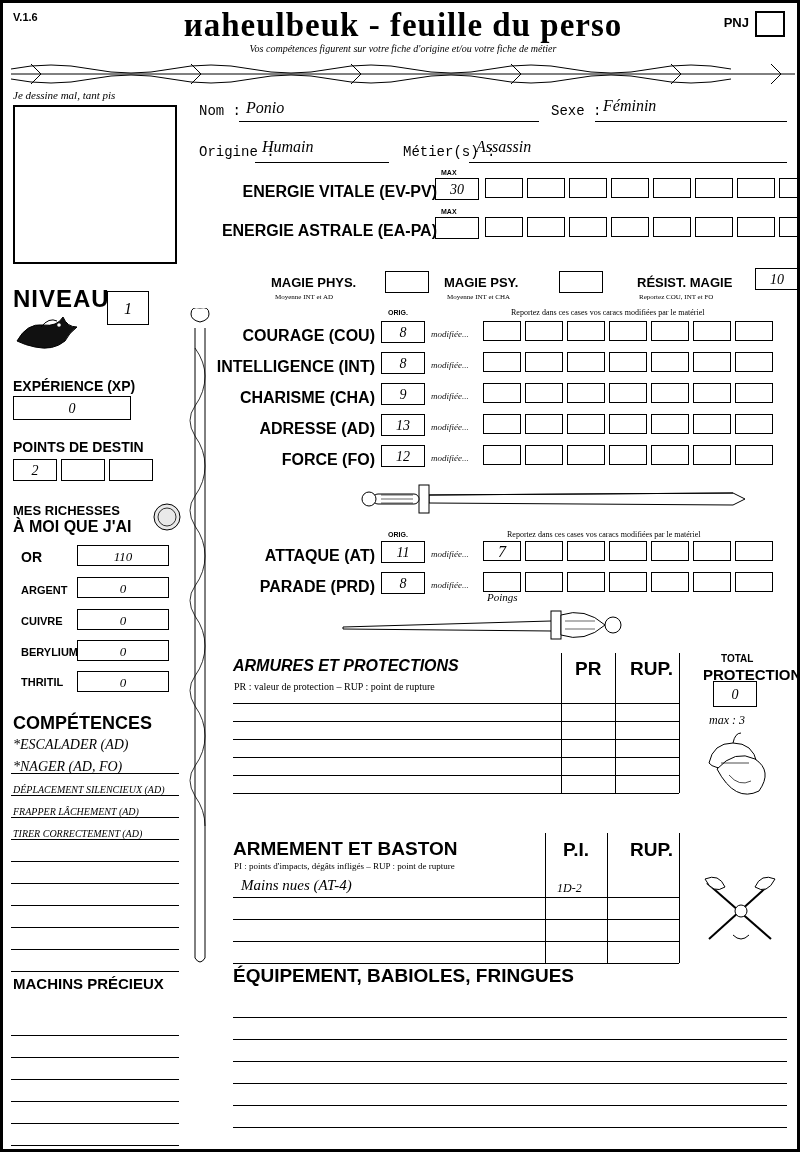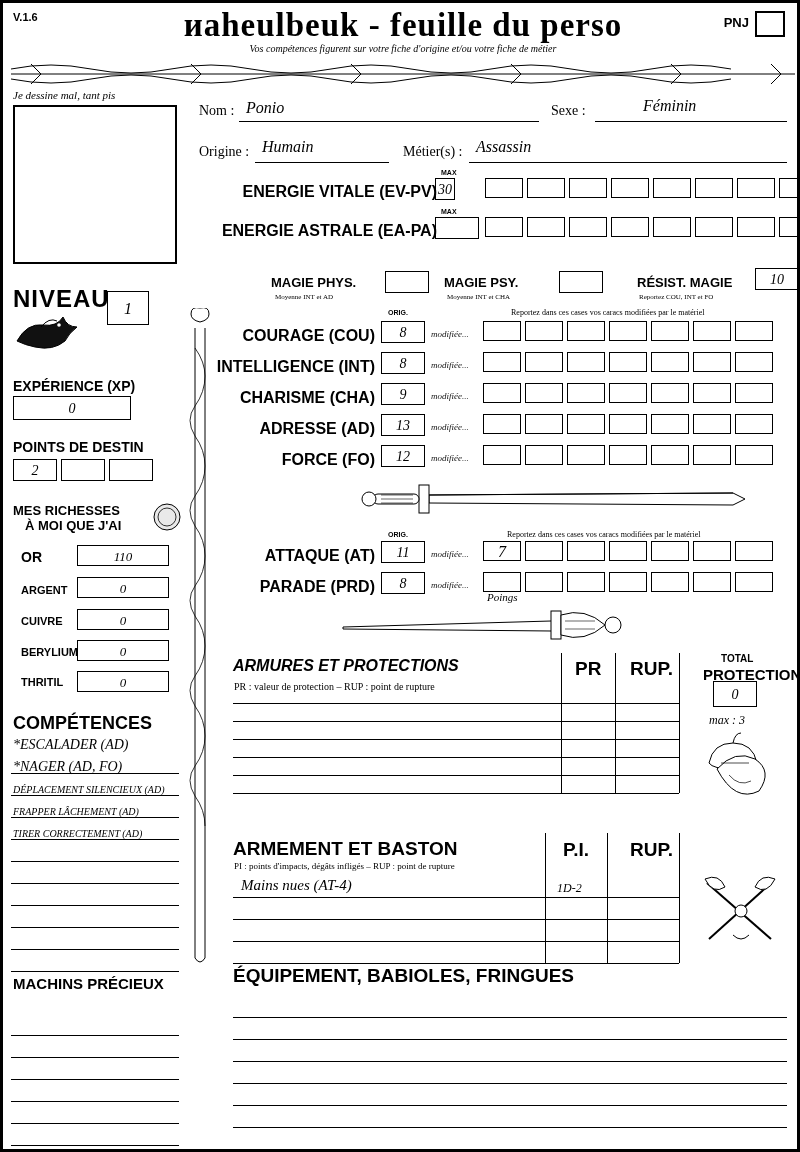--- a/index.html
+++ b/index.html
@@ -15,21 +15,21 @@
   #pnj-label{position:absolute;right:48px;top:12px;font-size:13px;font-weight:bold;}
   #pnj-box{position:absolute;right:12px;top:8px;width:26px;height:22px;border:2px solid #000;}
   #rule-band{position:absolute;left:8px;top:58px;width:784px;height:26px;}
 
   
   #draw-note{position:absolute;left:10px;top:86px;font-family:"Liberation Serif",serif;font-style:italic;font-size:11px;}
   #portrait{position:absolute;left:10px;top:102px;width:160px;height:155px;border:2px solid #000;}
 
   
   .field-line{position:absolute;border-bottom:1px solid #000;}
-  .fl-label{position:absolute;font-family:Liberation Serif, serif;font-size:14px;}
+  .fl-label{position:absolute;font-family:Liberation Mono, monospace;font-size:14px;}
   .fl-val{position:absolute;font-family:"Liberation Serif",serif;font-style:italic;font-size:16px;}
 
   
   .bx{box-sizing:border-box;border:1px solid #000;height:20px;display:inline-block;}
   .bxrow{position:absolute;display:flex;gap:4px;}
   .bxrow .bx{width:38px;}
 
   .statlabel{position:absolute;font-weight:bold;font-size:16px;text-align:right;}
   .valbox{position:absolute;box-sizing:border-box;border:1px solid #000;width:44px;height:22px;text-align:center;font-family:"Liberation Serif",serif;font-style:italic;font-size:14px;line-height:22px;}
   .modword{position:absolute;font-family:"Liberation Serif",serif;font-style:italic;font-size:9px;color:#111;}
@@ -77,33 +77,33 @@
 
   <div id="draw-note">Je dessine mal, tant pis</div>
   <div id="portrait"></div>
 
   <div class="fl-label" style="left:196px;top:100px;">Nom :</div>
   <div class="field-line" style="left:236px;top:118px;width:300px;"></div>
   <div class="fl-val" style="left:243px;top:96px;">Ponio</div>
 
   <div class="fl-label" style="left:548px;top:100px;">Sexe :</div>
   <div class="field-line" style="left:592px;top:118px;width:192px;"></div>
-  <div class="fl-val" style="left:600px;top:94px;margin-left:40px;">Féminin</div>
+  <div class="fl-val" style="left:600px;top:94px;">Féminin</div>
 
   <div class="fl-label" style="left:196px;top:141px;">Origine :</div>
   <div class="field-line" style="left:252px;top:159px;width:134px;"></div>
   <div class="fl-val" style="left:259px;top:135px;">Humain</div>
 
   <div class="fl-label" style="left:400px;top:141px;">Métier(s) :</div>
   <div class="field-line" style="left:466px;top:159px;width:318px;"></div>
   <div class="fl-val" style="left:473px;top:135px;">Assassin</div>
 
   <div class="tiny lbl" style="position:absolute;left:438px;top:166px;">MAX</div>
   <div class="statlabel" style="left:200px;top:180px;width:234px;">ENERGIE VITALE (EV-PV)</div>
-  <div class="valbox" style="left:432px;top:175px;width:20px;">30</div>
+  <div class="valbox" style="left:432px;top:175px;width:44px;">30</div>
   <div class="bxrow" style="left:482px;top:175px;">
     <span class="bx"></span>
     <span class="bx"></span>
     <span class="bx"></span>
     <span class="bx"></span>
     <span class="bx"></span>
     <span class="bx"></span>
     <span class="bx"></span>
     <span class="bx"></span>
   </div>
@@ -265,21 +265,21 @@
 
   <div class="leftlbl" style="left:10px;top:375px;font-size:14px;">EXPÉRIENCE (XP)</div>
   <div class="valbox" style="left:10px;top:393px;width:118px;height:24px;line-height:24px;">0</div>
 
   <div class="leftlbl" style="left:10px;top:436px;font-size:14px;">POINTS DE DESTIN</div>
   <div class="valbox" style="left:10px;top:456px;width:44px;height:22px;">2</div>
   <div class="valbox" style="left:58px;top:456px;width:44px;height:22px;"></div>
   <div class="valbox" style="left:106px;top:456px;width:44px;height:22px;"></div>
 
   <div class="leftlbl" style="left:10px;top:500px;font-size:13px;">MES RICHESSES</div>
-  <div class="leftlbl" style="left:10px;top:515px;font-size:13px;margin-left:12px;">À MOI QUE J'AI</div>
+  <div class="leftlbl" style="left:10px;top:515px;font-size:16px;">À MOI QUE J'AI</div>
   <div style="position:absolute;left:148px;top:498px;">
     <svg width="32" height="32" viewBox="0 0 32 32">
         <circle cx="16" cy="16" r="13" fill="#e9e9e9" stroke="#000"></circle>
         <circle cx="16" cy="16" r="9" fill="none" stroke="#000" stroke-width="0.8"></circle>
       </svg>
   </div>
 
   <div class="leftlbl" style="left:18px;top:546px;font-size:14px;">OR</div>
   <div class="money-box" style="left:74px;top:542px;">110</div>
 

